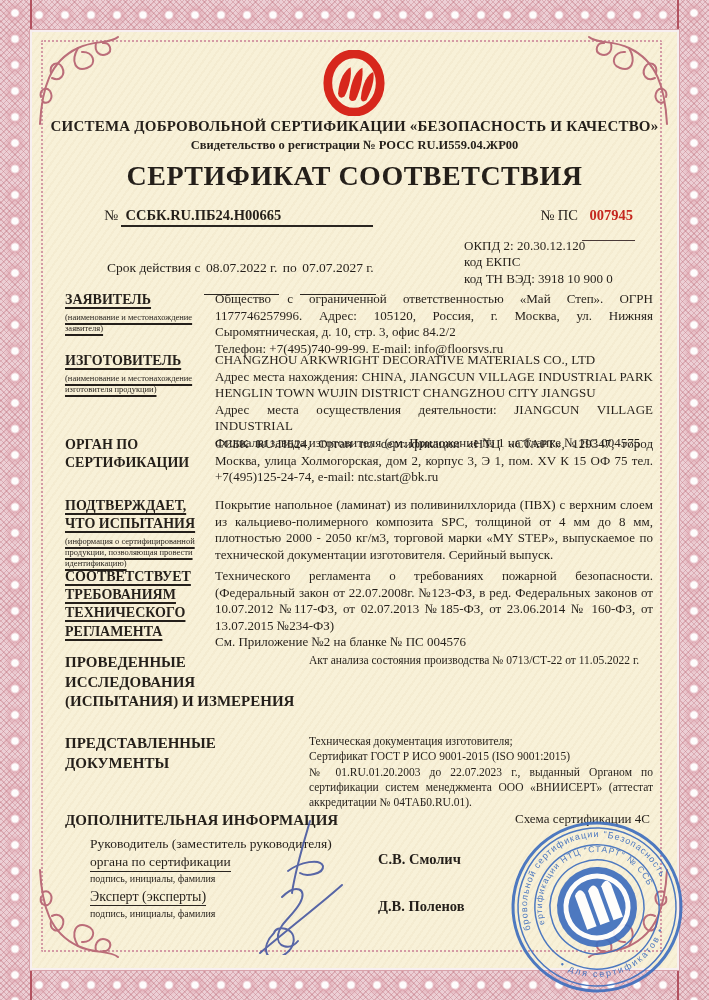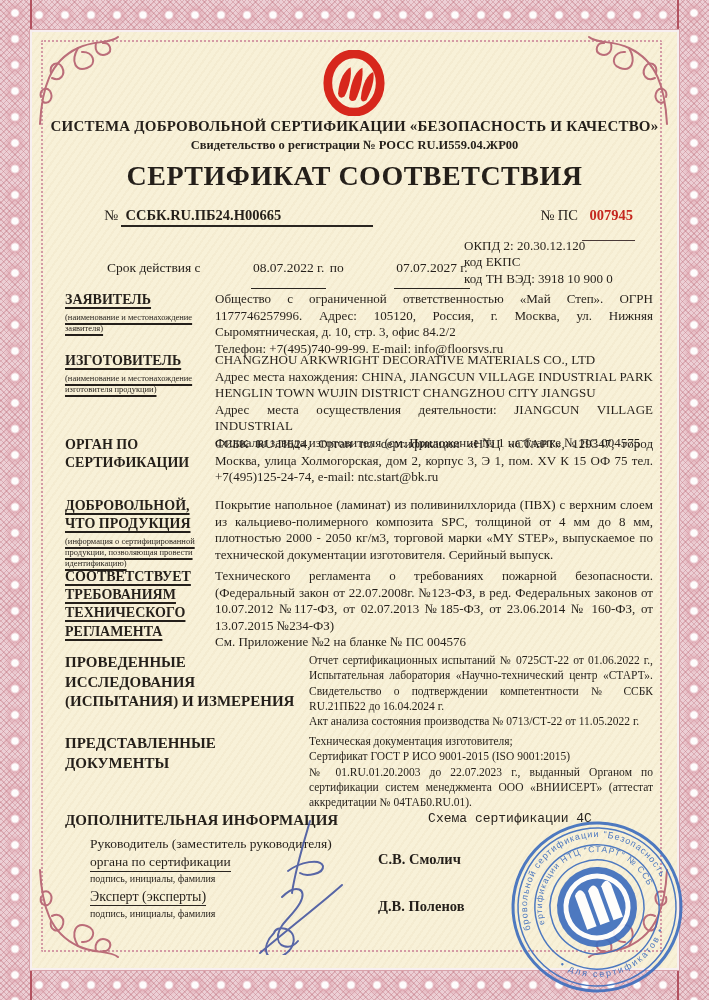--- a/index.html
+++ b/index.html
@@ -38,38 +38,38 @@
   .center{left:0;width:100%;text-align:center;}
   .sysline{top:118px;font-weight:bold;font-size:15px;letter-spacing:.2px;}
   .regline{top:138px;font-weight:bold;font-size:12.5px;}
   .title{top:160px;font-weight:bold;font-size:28px;letter-spacing:.5px;}
   .numrow-left{left:88px;top:207px;font-size:14.5px;margin-left:16px;}
   .numrow-left .num{font-weight:bold;border-bottom:2px solid #2a2520;display:inline-block;padding:0 92px 1px 4px;}
   .numrow-right{right:74px;top:207px;font-size:14.5px;}
   .numrow-right .num{color:#c5271f;font-weight:600;border-bottom:1.5px solid #4a3a38;display:inline-block;padding:0 2px 16px 8px;}
   .codes{left:464px;top:238px;font-size:13px;line-height:1.26;}
   .validity{left:107px;top:260px;font-size:13.5px;}
-  .validity .date{border-bottom:1.5px solid #2a2520;padding:0 2px 13px;margin-left:47px;}
+  .validity .date{border-bottom:1.5px solid #2a2520;padding:0 2px 19px;}
   .row{position:absolute;left:65px;width:588px;}
   .lbl{position:absolute;left:0;top:0;width:148px;font-weight:bold;font-size:14px;line-height:1.3;}
   .lbl.u{text-decoration:underline;text-underline-offset:3px;text-decoration-thickness:1.5px;}
   .sub{font-weight:normal;font-size:8.5px;line-height:1.25;margin-top:3px;text-decoration:none;}
   .val{position:absolute;left:150px;top:0;width:438px;font-size:13px;line-height:1.27;text-align:justify;}
   .val p{margin:0;}
   .wide .lbl{width:242px;font-size:15px;}
   .wide .val{left:244px;width:344px;font-size:11.5px;line-height:1.33;}
   .r-applicant{top:291px;}
   .r-manufacturer{top:352px;}
   .r-organ{top:436px;}
   .r-product{top:497px;}
   .r-compliance{top:568px;}
   .r-tests{top:653px;}
   .r-documents{top:734px;}
   .r-additional{top:811px;}
-  .r-additional .val{left:305px;width:280px;font-size:13px;text-align:center;font-family:Liberation Mono, monospace;}
+  .r-additional .val{left:305px;width:280px;font-size:13px;text-align:right;}
   .r-additional .lbl{width:300px;font-size:15px;}
   
   .sig-l1{left:90px;top:836px;font-size:13.5px;}
   .sig-l2{left:90px;top:854px;font-size:13.5px;}
   .sig-l2 span{border-bottom:1.5px solid #2a2520;padding-bottom:2px;}
   .sig-c1{left:90px;top:873px;font-size:10px;}
   .sig-l3{left:90px;top:889px;font-size:14px;}
   .sig-l3 span{border-bottom:1.5px solid #2a2520;padding-bottom:1px;}
   .sig-c2{left:90px;top:908px;font-size:10px;}
   .sig-n1{left:378px;top:851px;font-size:14.5px;font-weight:bold;}
@@ -175,40 +175,39 @@
 
   <div class="row r-organ">
     <div class="lbl">ОРГАН ПО СЕРТИФИКАЦИИ</div>
     <div class="val">
       <p>ССБК RU.ПБ24, Орган по сертификации «НТЦ «СТАРТ», 129347, город Москва, улица Холмогорская, дом 2, корпус 3, Э 1, пом. XV К 15 ОФ 75 тел. +7(495)125-24-74, e-mail: ntc.start@bk.ru</p>
     </div>
   </div>
 
   <div class="row r-product">
     <div class="lbl u">
-      <span>ДОБРОВОЛЬНОЙ, ЧТО ПРОДУКЦИЯ</span>
+      <span>ПОДТВЕРЖДАЕТ, ЧТО ИСПЫТАНИЯ</span>
       <div class="sub">(информация о сертифицированной продукции, позволяющая провести идентификацию)</div>
     </div>
     <div class="val">
       <p>Покрытие напольное (ламинат) из поливинилхлорида (ПВХ) с верхним слоем из кальциево-полимерного композита SPC, толщиной от 4 мм до 8 мм, плотностью 2000 - 2050 кг/м3, торговой марки «MY STEP», выпускаемое по технической документации изготовителя. Серийный выпуск.</p>
     </div>
   </div>
 
   <div class="row r-compliance">
     <div class="lbl u">СООТВЕТСТВУЕТ ТРЕБОВАНИЯМ ТЕХНИЧЕСКОГО РЕГЛАМЕНТА</div>
     <div class="val">
       <p>Технического регламента о требованиях пожарной безопасности. (Федеральный закон от 22.07.2008г. №123-ФЗ, в ред. Федеральных законов от 10.07.2012 №117-ФЗ, от 02.07.2013 №185-ФЗ, от 23.06.2014 № 160-ФЗ, от 13.07.2015 №234-ФЗ)</p>
       <p>См. Приложение №2 на бланке № ПС 004576</p>
     </div>
   </div>
 
   <div class="row wide r-tests">
     <div class="lbl">ПРОВЕДЕННЫЕ ИССЛЕДОВАНИЯ (ИСПЫТАНИЯ) И ИЗМЕРЕНИЯ</div>
     <div class="val">
-      <p>Отчет сертификационных испытаний № 0725СТ-22 от 01.06.2022 г., Испытательная лаборатория «Научно-технический центр «СТАРТ». Свидетельство о подтверждении компетентности № ССБК RU.21ПБ22 до 16.04.2024 г.</p>
       <p>Акт анализа состояния производства № 0713/СТ-22 от 11.05.2022 г.</p>
     </div>
   </div>
 
   <div class="row wide r-documents">
     <div class="lbl">ПРЕДСТАВЛЕННЫЕ ДОКУМЕНТЫ</div>
     <div class="val">
       <p>Техническая документация изготовителя;</p>
       <p>Сертификат ГОСТ Р ИСО 9001-2015 (ISO 9001:2015)</p>
       <p>№ 01.RU.01.20.2003 до 22.07.2023 г., выданный Органом по сертификации систем менеджмента ООО «ВНИИСЕРТ» (аттестат аккредитации № 04ТАБ0.RU.01).</p>

